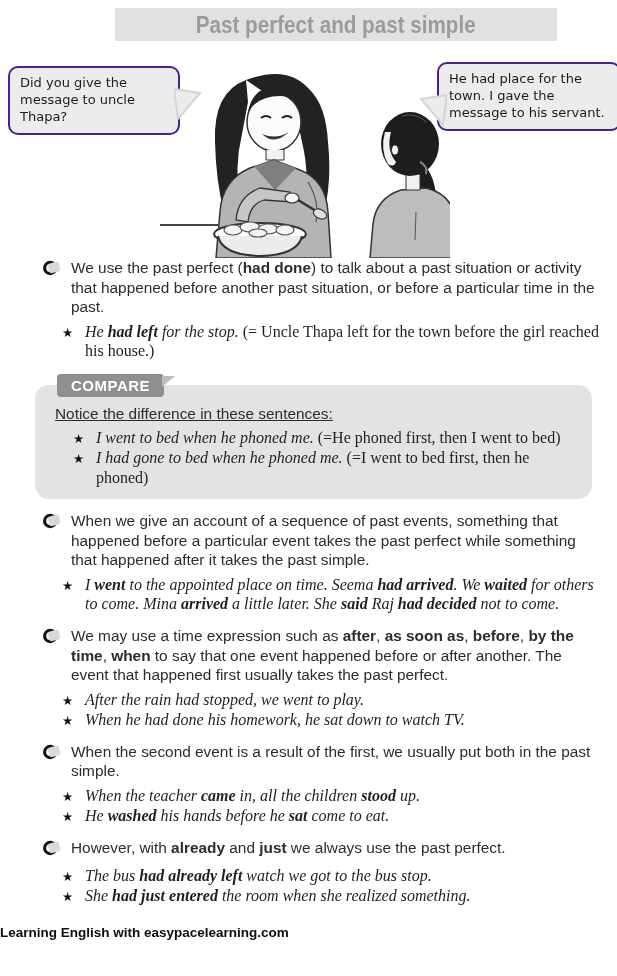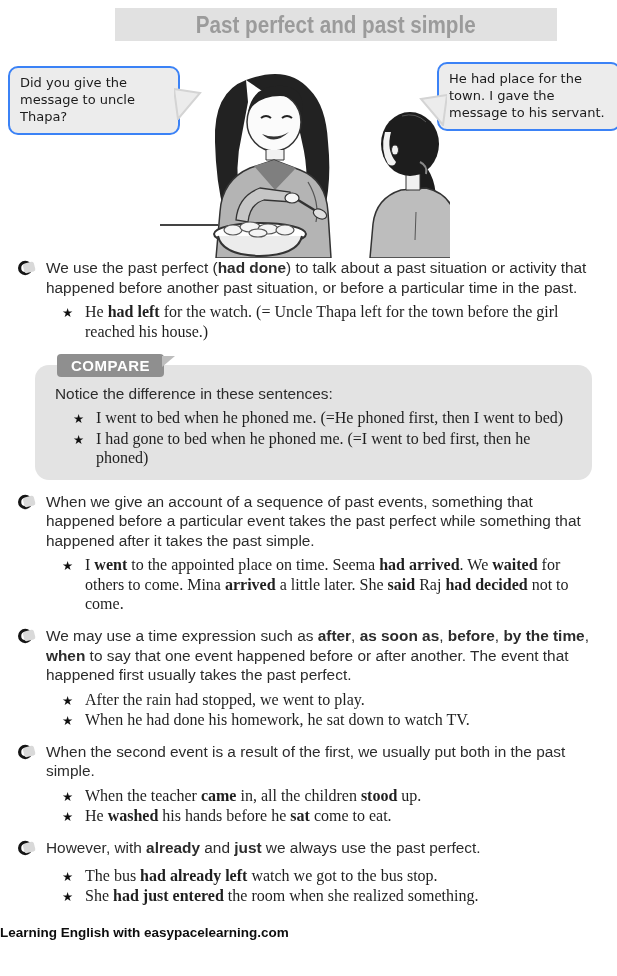--- a/index.html
+++ b/index.html
@@ -7,50 +7,50 @@
         font-family:"Liberation Sans",sans-serif;color:#2c2c2c;}
 
   
   .title-bar{position:absolute;left:115px;top:8px;width:442px;height:33px;background:#e1e1e1;
              display:flex;align-items:center;justify-content:center;}
   .title-text{display:inline-block;font-weight:bold;font-size:24px;color:#9b9b9b;
               transform:scaleX(.86);white-space:nowrap;}
 
   
   .scene{position:absolute;top:48px;left:0;width:617px;height:212px;}
-  .bubble{position:absolute;background:#ececec;border:2px solid #3b82f6;border-radius:10px;
+  .bubble{position:absolute;background:#ececec;border:2px solid #4c1d95;border-radius:10px;
           padding:7px 10px;font-family:"DejaVu Sans",sans-serif;font-size:13px;line-height:1.3;color:#1b1b1b;}
   .bubble-left{left:8px;top:18px;width:148px;}
   .bubble-right{left:437px;top:14px;width:160px;}
   .tail{position:absolute;width:28px;height:32px;}
   .tail-left{right:-24px;top:20px;}
   .tail-right{left:-20px;top:30px;}
   .drawing{position:absolute;left:158px;top:14px;}
 
   
   .content{position:absolute;top:258px;left:0;width:617px;}
   .sec + .sec{margin-top:12px;}
-  .rule-row{display:flex;padding:0 22px 0 18px;}
+  .rule-row{display:flex;padding:0 22px 0 18px;margin-left:25px;}
   .bullet-icon{flex:none;width:28px;padding-top:1px;}
   .rule-text{margin:0;font-size:15.4px;line-height:1.27;color:#2c2c2c;}
   .ex-row{display:flex;margin:5px 18px 0 62px;}
   .ex-row + .ex-row{margin-top:1px;}
   .star{flex:none;width:23px;font-size:12.5px;color:#101010;padding-top:3px;}
   .ex-text{margin:0;font-family:"Liberation Serif",serif;font-size:16px;line-height:1.22;color:#1f1f1f;}
   .b{font-weight:bold;}
-  .i{}
+  .i{font-style:italic;}
 
   
   .compare{position:relative;margin:24px 25px 0 35px;background:#e3e3e3;border-radius:14px;
            padding:10px 24px 12px 20px;}
   .compare-badge{position:absolute;left:22px;top:-11px;background:#8f8f8f;color:#ffffff;
                  font-weight:bold;font-size:15px;letter-spacing:.5px;padding:3px 14px;border-radius:4px;}
   .badge-fold{position:absolute;right:-11px;top:2px;width:0;height:0;
               border-left:13px solid #bdbdbd;border-bottom:11px solid transparent;}
-  .compare-intro{margin:10px 0 0 0;font-size:15.4px;color:#2c2c2c;}
+  .compare-intro{margin:10px 0 0 0;font-size:15.4px;color:#2c2c2c;text-decoration:underline;}
   .compare .ex-row{margin-left:18px;margin-right:2px;}
 
   
   .footer{position:absolute;left:0;right:0;bottom:8px;text-align:left;
           font-weight:bold;font-size:13.5px;color:#0d0d0d;}
 </style>
 </head>
 <body>
 
 <div class="page">
@@ -131,21 +131,21 @@
         <span class="bullet-icon">
           <svg width="18" height="18" viewBox="0 0 20 20">
             <circle cx="8" cy="10" r="6.2" fill="none" stroke="#151515" stroke-width="3.6"></circle>
             <rect x="6.5" y="4" width="12.5" height="11" rx="2.5" fill="#d9d9d9" transform="rotate(-14 12 11)"></rect>
           </svg>
         </span>
         <p class="rule-text"><span>We use the past perfect (</span><span class="b">had done</span><span>) to talk about a past situation or activity that happened before another past situation, or before a particular time in the past.</span></p>
       </div>
       <div class="ex-row">
         <span class="star">★</span>
-        <p class="ex-text"><span class="i">He </span><span class="b i">had left</span><span class="i"> for the watch.</span><span> (= Uncle Thapa left for the town before the girl reached his house.)</span></p>
+        <p class="ex-text"><span class="i">He </span><span class="b i">had left</span><span class="i"> for the stop.</span><span> (= Uncle Thapa left for the town before the girl reached his house.)</span></p>
       </div>
 
       <div class="compare">
         <div class="compare-badge">
           <span>COMPARE</span>
           <span class="badge-fold"></span>
         </div>
         <p class="compare-intro">Notice the difference in these sentences:</p>
         <div class="ex-row">
           <span class="star">★</span>

